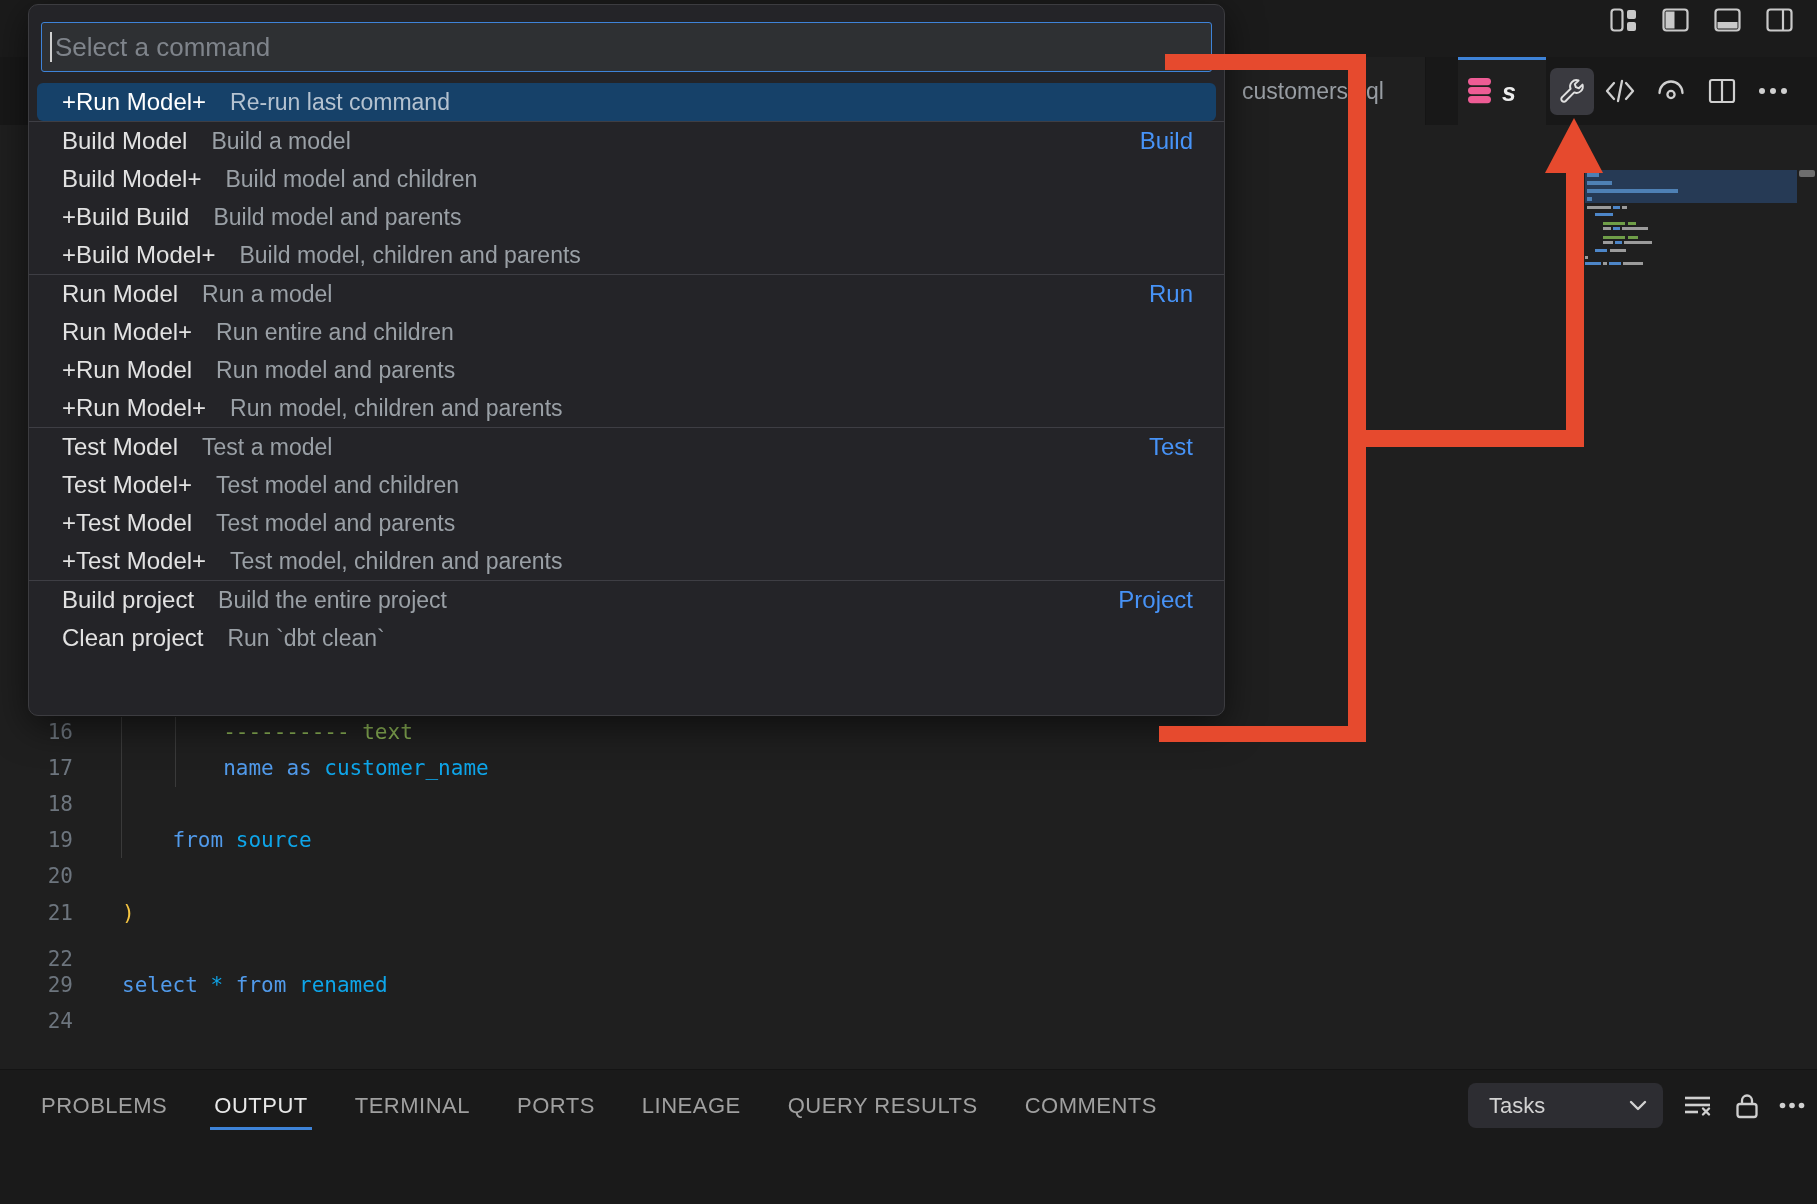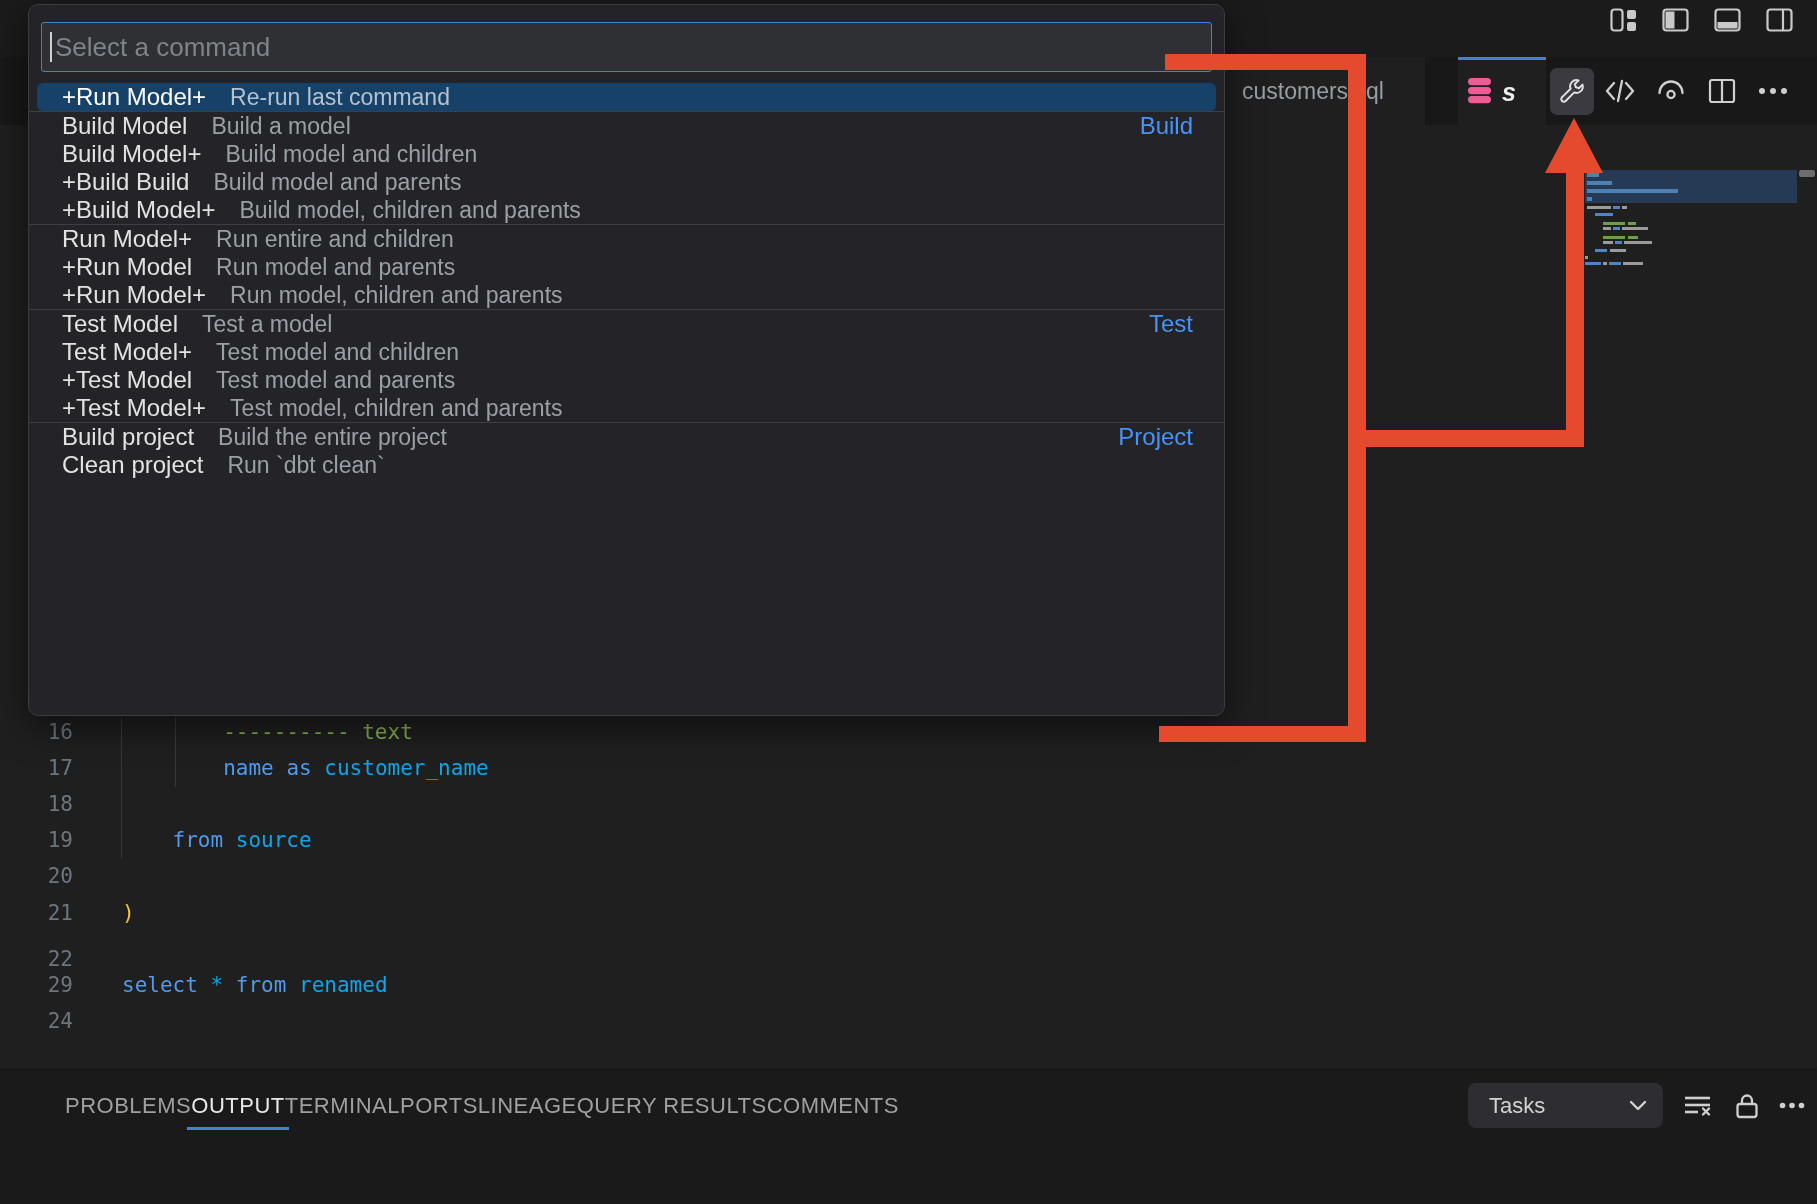--- a/index.html
+++ b/index.html
@@ -43,32 +43,32 @@
 
   
   .palette{left:28px;top:4px;width:1197px;height:712px;background:#242428;border:1px solid #3c3c40;
            border-radius:10px;box-shadow:0 10px 36px rgba(0,0,0,.55);overflow:hidden;box-sizing:border-box;z-index:30;}
   .qp-inputwrap{position:absolute;left:12px;right:12px;top:17px;height:50px;background:#2e3033;
                 border:1.5px solid var(--accent);border-radius:3px;display:flex;align-items:center;
                 padding-left:8px;box-sizing:border-box;}
   .caret{width:2px;height:30px;background:#d0d0d0;margin-right:3px;}
   .qp-placeholder{color:#7f848b;font-size:26px;}
   .qp-list{position:absolute;left:0;right:0;top:78px;}
-  .qp-row{height:28px;display:flex;align-items:center;padding:0 31px 0 33px;box-sizing:border-box;margin:0 0;}
+  .qp-row{height:38px;display:flex;align-items:center;padding:0 31px 0 33px;box-sizing:border-box;margin:0 0;}
   .qp-row.sel{background:#164169;border-radius:6px;margin:0 8px;padding:0 23px 0 25px;}
   .qp-label{color:#e2e2e2;font-size:24px;white-space:pre;}
   .qp-row.sel .qp-label{color:#ffffff;}
   .qp-desc{color:#9aa0a6;font-size:23px;margin-left:24px;white-space:pre;}
   .qp-row.sel .qp-desc{color:#b4c2d0;}
   .qp-badge{margin-left:auto;color:#4793f7;font-size:24px;}
   .qp-sep{height:1px;background:#3e3e44;}
 
   
   .panel{left:0;top:1069px;width:1817px;height:135px;background:#1a1a1a;border-top:1px solid #141414;}
-  .ptabs{position:absolute;left:41px;top:13px;display:flex;align-items:center;height:46px;margin-left:24px;}
+  .ptabs{position:absolute;left:41px;top:13px;display:flex;gap:47px;align-items:center;height:46px;}
   .ptab{font-size:22px;letter-spacing:.5px;color:#a0a0a0;position:relative;}
   .ptab.active{color:#e8e8e8;}
   .ptab.active::after{content:"";position:absolute;left:-4px;right:-4px;bottom:-11px;height:3px;background:var(--accent);}
   .filter{position:absolute;left:1158px;top:13px;width:300px;height:45px;background:#2b2b2b;border-radius:6px;
           display:flex;align-items:center;padding-left:15px;box-sizing:border-box;color:#8a8a8a;font-size:22px;}
   .tasks{position:absolute;left:1468px;top:13px;width:195px;height:45px;background:#2d2d32;border-radius:8px;
          display:flex;align-items:center;padding:0 16px 0 21px;box-sizing:border-box;color:#d2d2d2;font-size:22px;}
   .tasks svg{margin-left:auto;}
   .picon{position:absolute;top:13px;height:45px;display:flex;align-items:center;justify-content:center;width:40px;}
 
@@ -258,20 +258,25 @@
         <div class="qp-row">
           <span class="qp-label">+Build Build</span>
           <span class="qp-desc">Build model and parents</span>
         </div>
         <div class="qp-row">
           <span class="qp-label">+Build Model+</span>
           <span class="qp-desc">Build model, children and parents</span>
         </div>
         <div class="qp-sep"></div>
         <div class="qp-row">
+          <span class="qp-label">Run Model</span>
+          <span class="qp-desc">Run a model</span>
+          <span class="qp-badge">Run</span>
+        </div>
+        <div class="qp-row">
           <span class="qp-label">Run Model+</span>
           <span class="qp-desc">Run entire and children</span>
         </div>
         <div class="qp-row">
           <span class="qp-label">+Run Model</span>
           <span class="qp-desc">Run model and parents</span>
         </div>
         <div class="qp-row">
           <span class="qp-label">+Run Model+</span>
           <span class="qp-desc">Run model, children and parents</span>

